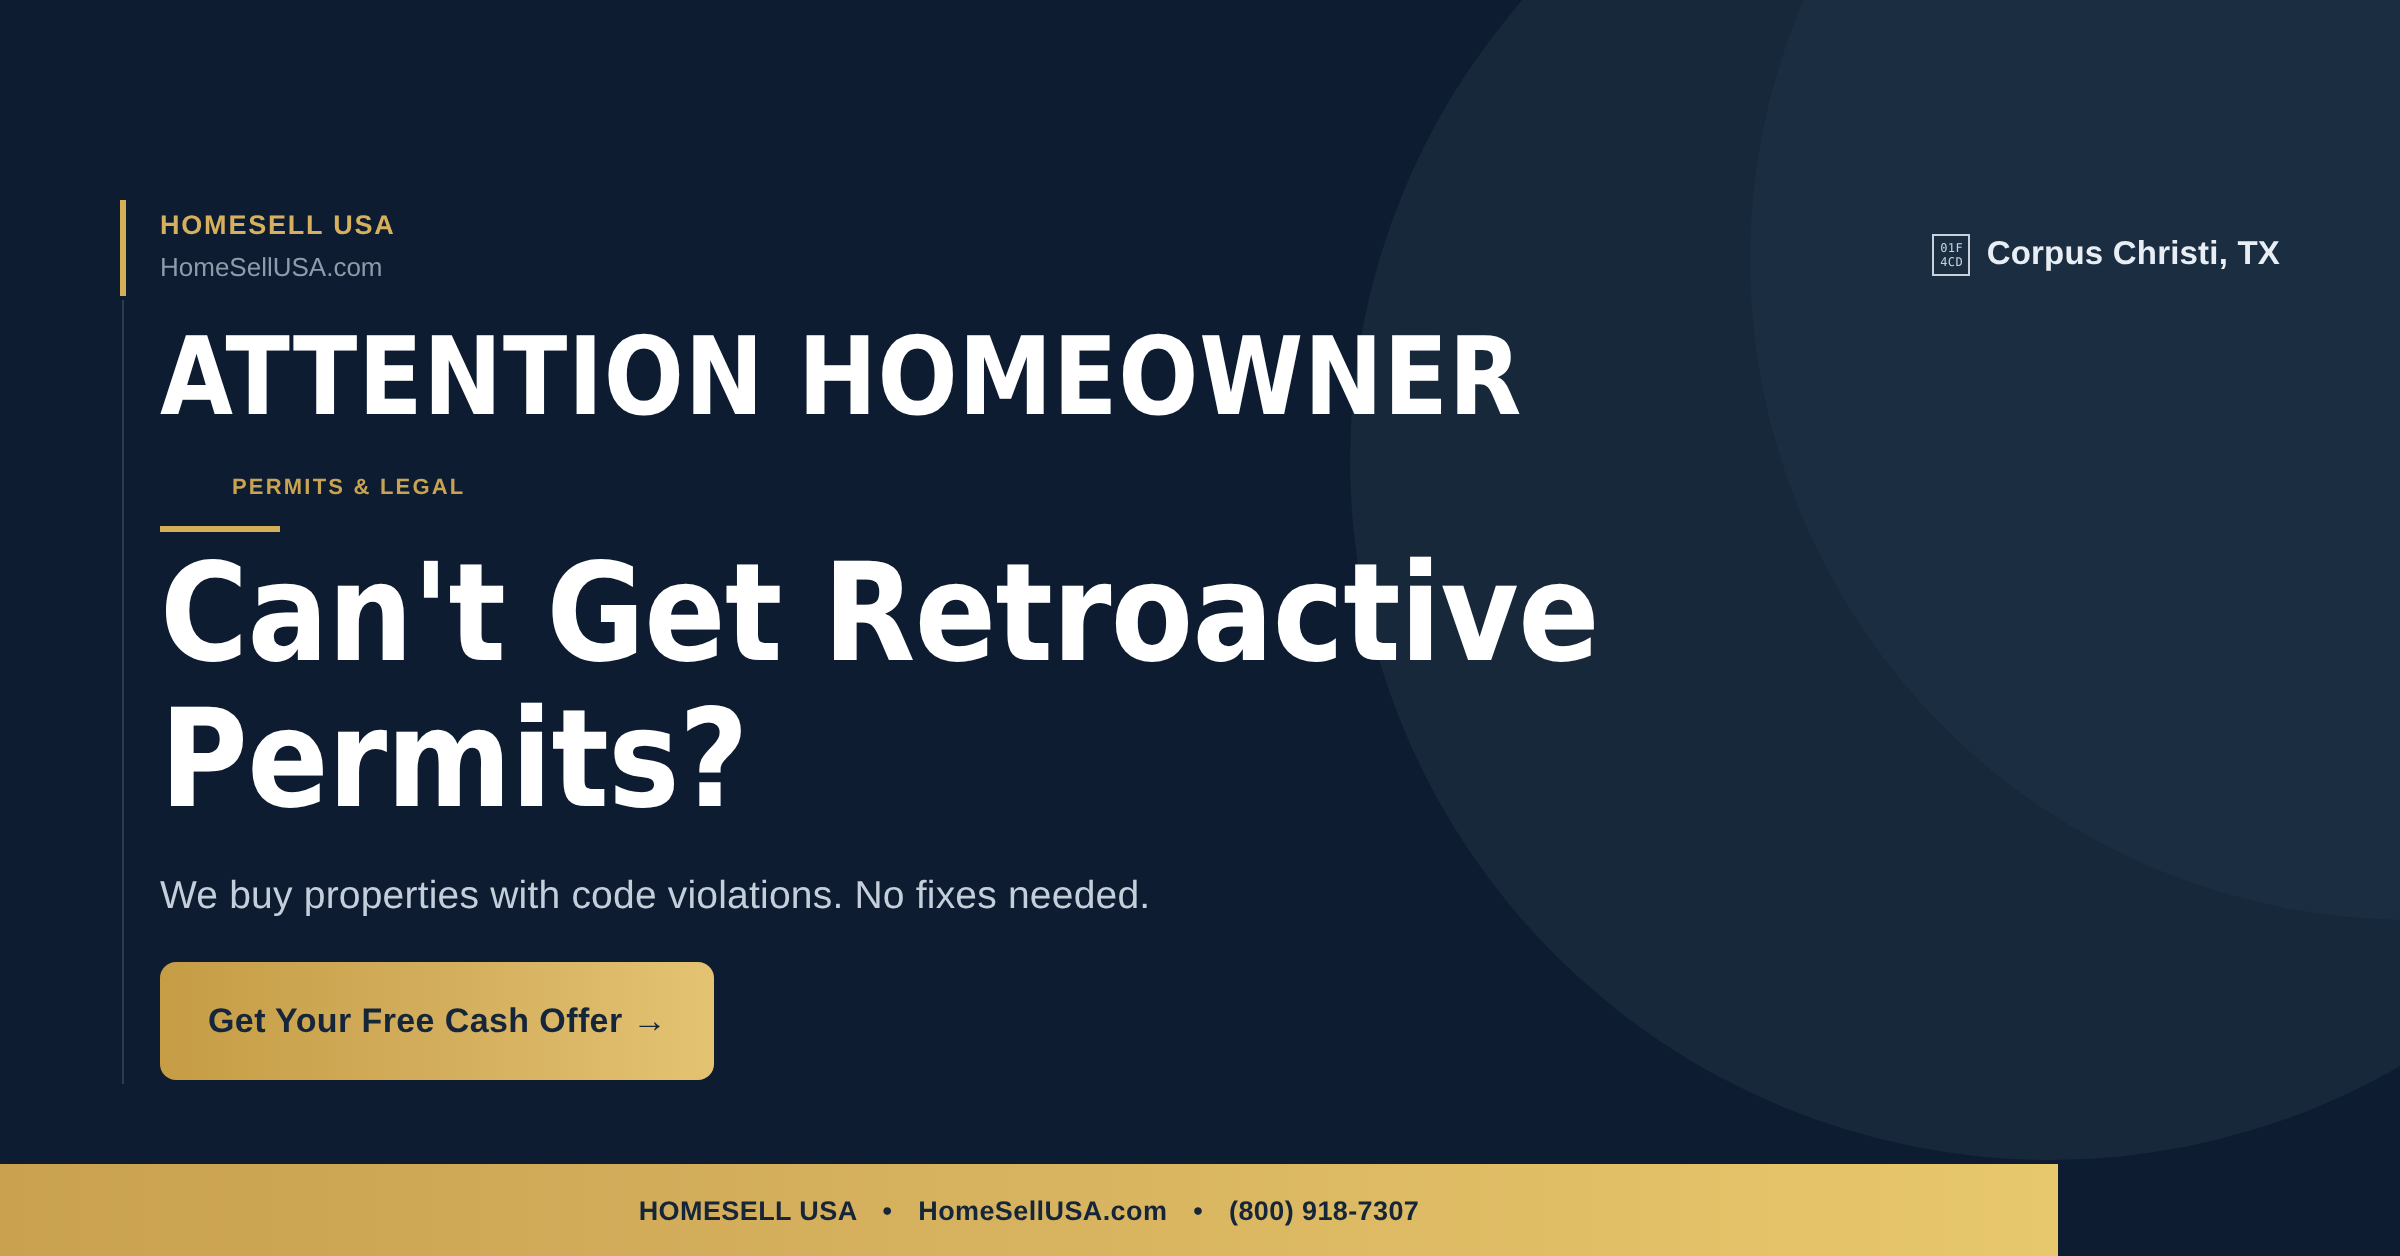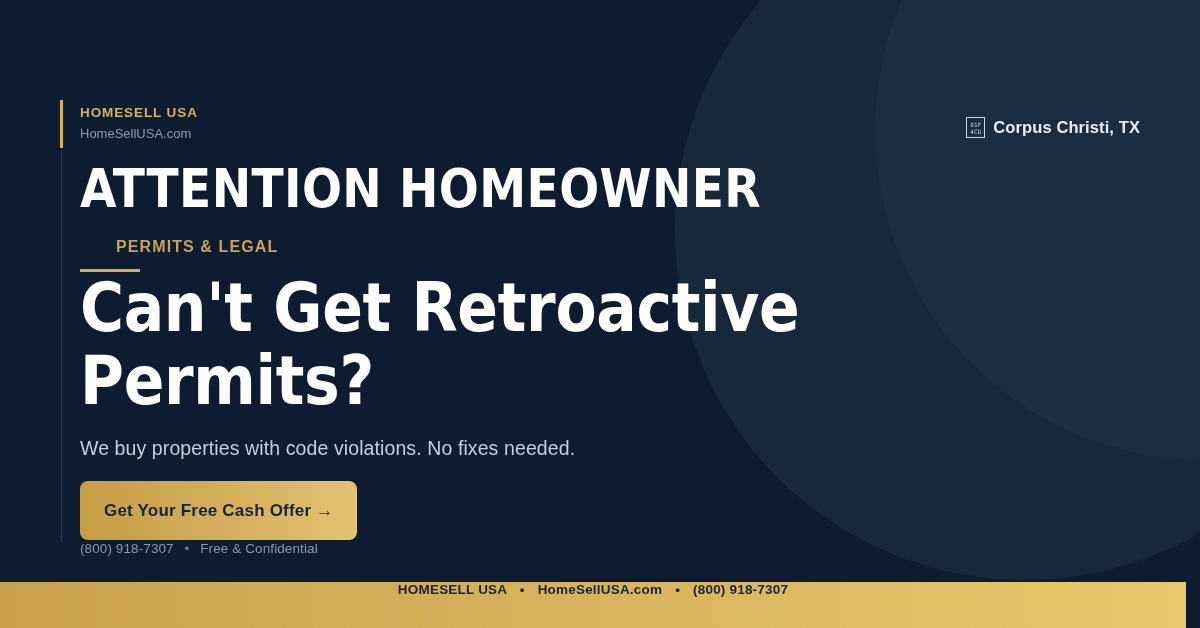--- a/index.html
+++ b/index.html
@@ -90,21 +90,21 @@
     font-size:54px; font-weight:bold;
     letter-spacing:0.4px; color:#ffffff;
     line-height:1.05; white-space:nowrap;
     transform:scaleX(0.97); transform-origin:left center;
   }
 
   .eyebrow {
     position:absolute; left:80px; top:238px;
   }
   .eyebrow-text {
-    font-size:16px; font-weight:bold;
+    font-size:11px; font-weight:bold;
     letter-spacing:1.1px; color:#c9a351;padding-left:36px;
   }
   .eyebrow-underline {
     width:60px; height:3px;
     background:#d4af58;
     margin-top:13px;
   }
 
   .headline {
     position:absolute; left:80px; top:272px;
@@ -140,23 +140,23 @@
   .contact-line {
     position:absolute; left:80px; top:541px;
     font-size:13.5px; color:#8b98a8;
     letter-spacing:0.1px;
   }
   .contact-line .dot { padding:0 7px; color:#6d7b8c; }
 
   
   .footer {
     position:absolute; left:0; bottom:0;
-    width:1186px; height:46px;
+    width:1029px; height:46px;
     background:linear-gradient(90deg,#c9a14f 0%,#d6b15e 45%,#e8c86c 100%);
-    display:flex; justify-content:center;
+    display:flex; align-items:center; justify-content:center;
   }
   .footer-text {
     font-size:13.5px; font-weight:bold;
     color:#15263b; letter-spacing:0.2px;
   }
   .footer-text .dot { padding:0 9px; }
 </style>
 </head>
 <body>
 
@@ -189,25 +189,20 @@
     <div class="eyebrow-text">PERMITS &amp; LEGAL</div>
     <div class="eyebrow-underline"></div>
   </div>
 
   <div class="headline">Can't Get Retroactive Permits?</div>
 
   <div class="subhead">We buy properties with code violations. No fixes needed.</div>
 
   <button class="cta">Get Your Free Cash Offer →</button>
 
-  <div class="contact-line">
-    <span>(800) 918-7307</span>
-    <span class="dot">•</span>
-    <span>Free &amp; Confidential</span>
-  </div>
 
   <div class="footer">
     <div class="footer-text">
       <span>HOMESELL USA</span>
       <span class="dot">•</span>
       <span>HomeSellUSA.com</span>
       <span class="dot">•</span>
       <span>(800) 918-7307</span>
     </div>
   </div>

